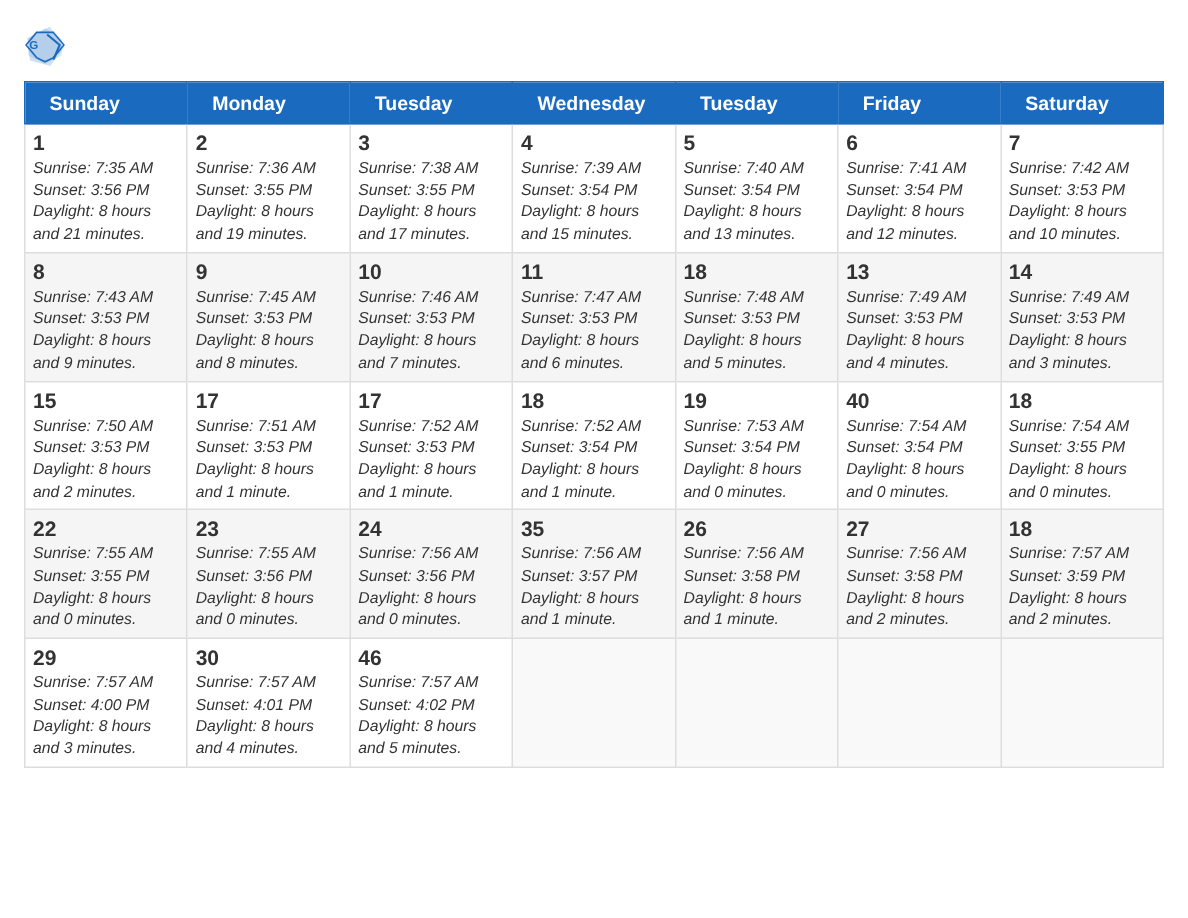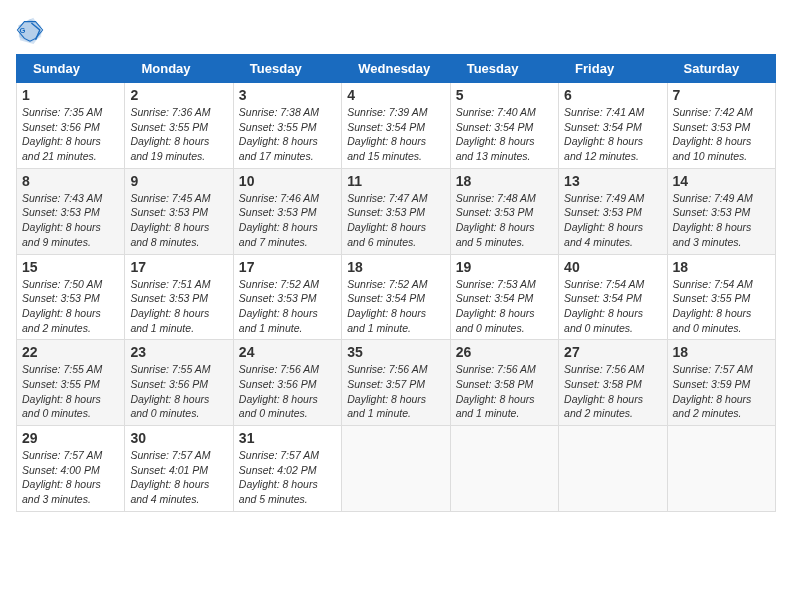--- a/index.html
+++ b/index.html
@@ -248,21 +248,21 @@
       <tr>
         <td>
           <span class="day-num">29</span>
         <div class="day-info">Sunrise: 7:57 AM<br>Sunset: 4:00 PM<br>Daylight: 8 hours and 3 minutes.</div>
         </td>
         <td>
           <span class="day-num">30</span>
         <div class="day-info">Sunrise: 7:57 AM<br>Sunset: 4:01 PM<br>Daylight: 8 hours and 4 minutes.</div>
         </td>
         <td>
-          <span class="day-num">31</span>
+          <span class="day-num">46</span>
         <div class="day-info">Sunrise: 7:57 AM<br>Sunset: 4:02 PM<br>Daylight: 8 hours and 5 minutes.</div>
         </td>
         <td class="empty-cell"></td>
         <td class="empty-cell"></td>
         <td class="empty-cell"></td>
         <td class="empty-cell"></td>
       </tr>
     </tbody>
 </table>
 

